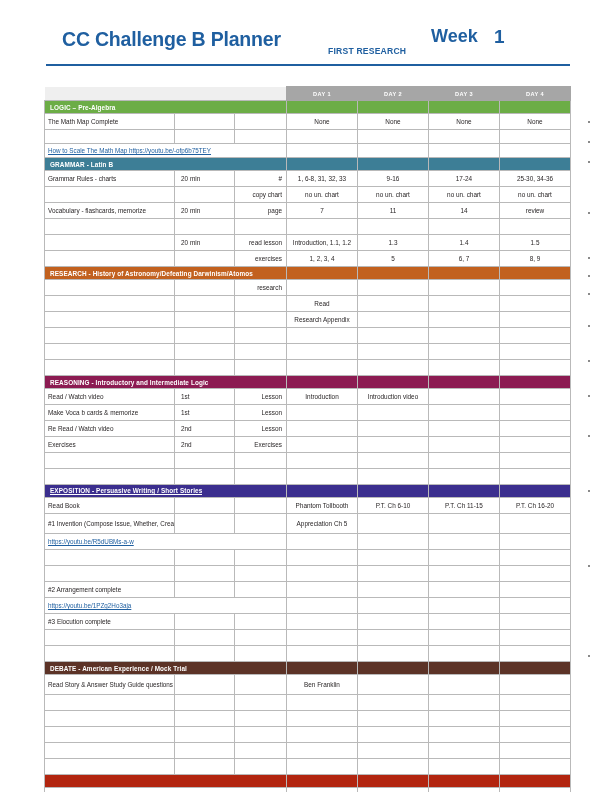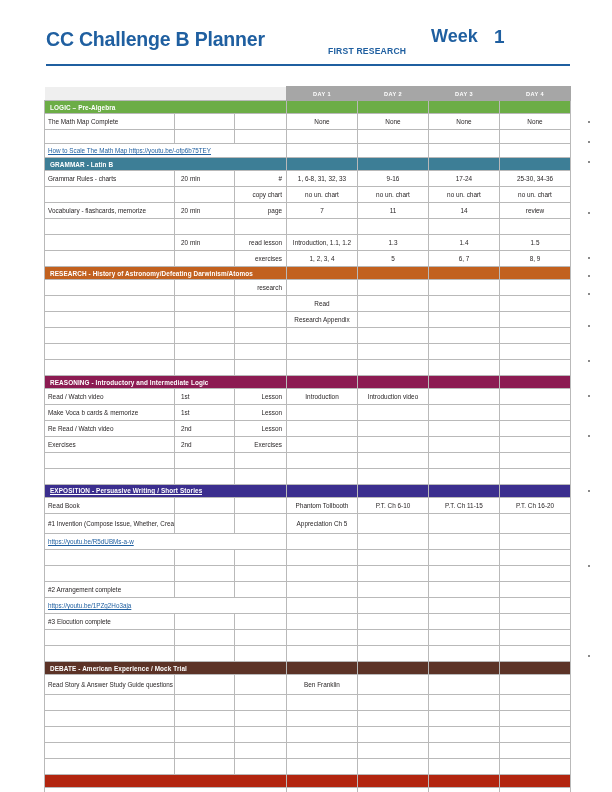--- a/index.html
+++ b/index.html
@@ -11,21 +11,21 @@
     color:#231f20;
     overflow:hidden;
   }
   .page{position:relative;width:612px;height:792px;box-sizing:border-box;}
 
   
   .header{
     position:absolute;left:46px;top:28px;width:524px;height:44px;
   }
   .header-title{
-    position:absolute;left:0;top:0;
+    position:absolute;left:16px;top:0;
     font-size:19.5px;font-weight:bold;color:#1f5fa0;
     letter-spacing:-0.2px;white-space:nowrap;
   }
   .header-semester{
     position:absolute;left:282px;top:18px;
     font-size:8.6px;font-weight:bold;color:#1f5fa0;
     letter-spacing:0.2px;white-space:nowrap;
   }
   .header-week{
     position:absolute;left:385px;top:-2px;

